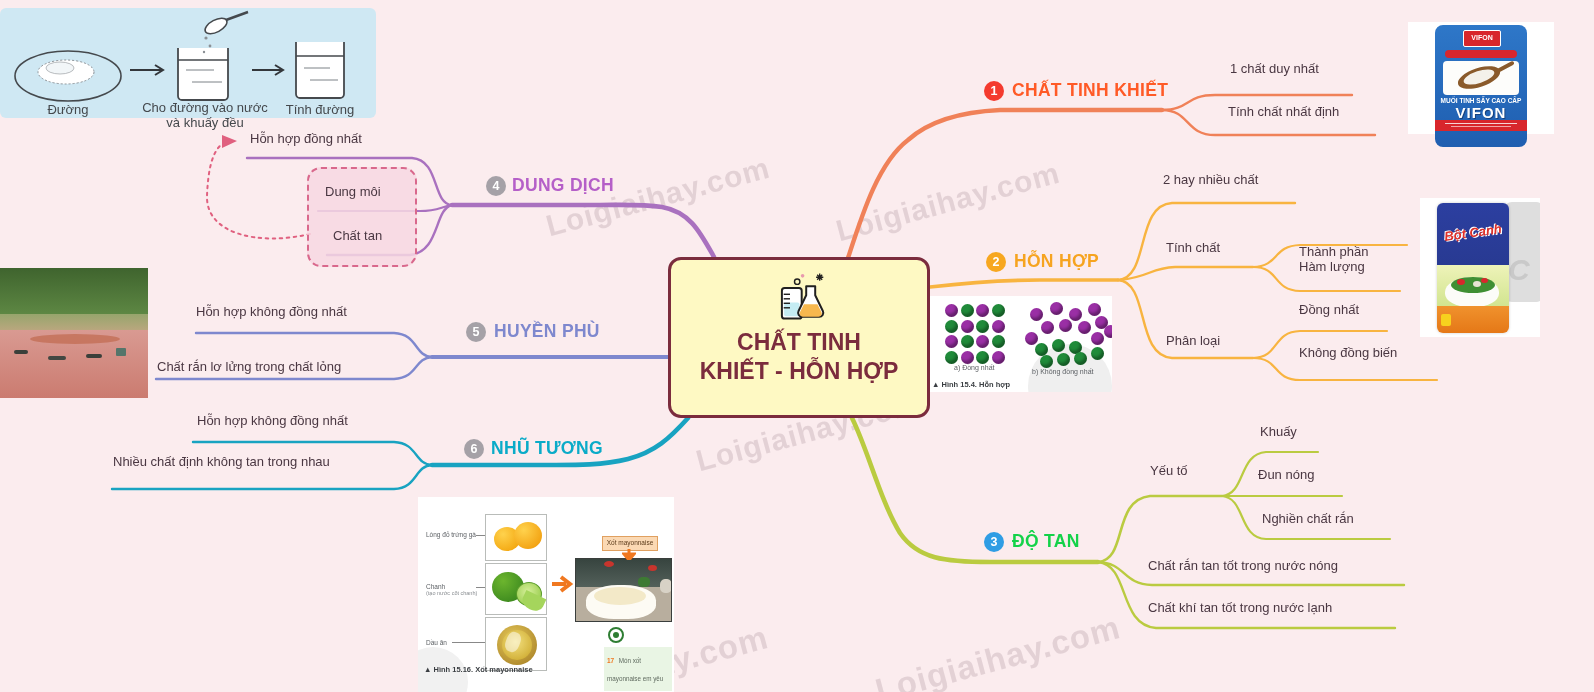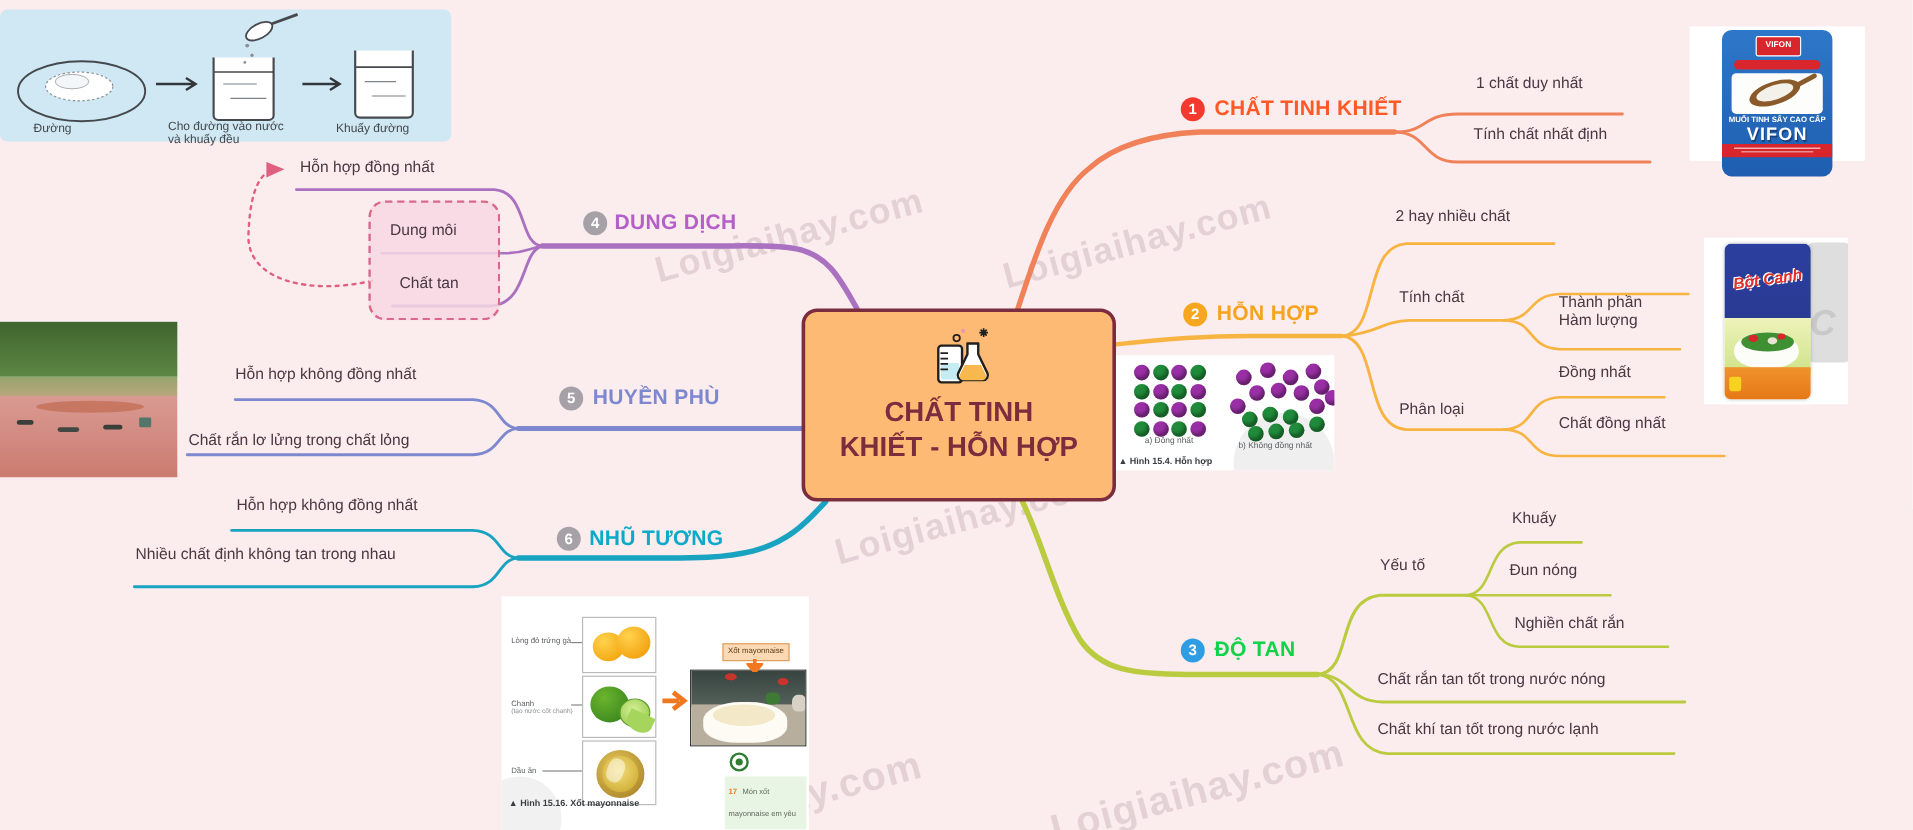--- a/index.html
+++ b/index.html
@@ -7,26 +7,26 @@
   #stage{position:relative;width:1594px;height:692px;background:#fbecee;overflow:hidden;}
   .abs{position:absolute;}
   .txt{position:absolute;white-space:nowrap;font-size:13px;color:#4a3742;z-index:5;}
   .blabel{position:absolute;white-space:nowrap;font-size:17.5px;font-weight:bold;z-index:5;letter-spacing:.3px;}
   .badge{position:absolute;width:20px;height:20px;border-radius:50%;color:#fff;font-size:12.5px;font-weight:bold;
          text-align:center;line-height:20px;z-index:5;}
   .wm{position:absolute;white-space:nowrap;font-weight:bold;color:rgba(167,140,150,0.28);
       transform:rotate(-15deg);z-index:1;letter-spacing:1px;}
   svg.lines{position:absolute;left:0;top:0;z-index:2;}
   .fig{position:absolute;background:#fff;z-index:3;}
-  .node{position:absolute;left:668px;top:257px;width:262px;height:161px;background:#fdba74;
+  .node{position:absolute;left:668px;top:257px;width:262px;height:161px;background:#fef9c3;
         border:3px solid #7b2c3d;border-radius:13px;z-index:4;box-sizing:border-box;text-align:center;}
   .node .title{font-size:23px;font-weight:bold;color:#7b2c3d;line-height:29px;}
   .dashedbox{position:absolute;left:307px;top:167px;width:110px;height:100px;border:2px dashed #d9688c;
              border-radius:14px;background:rgba(247,216,226,.85);z-index:3;box-sizing:border-box;}
-  .smalllabel{position:absolute;font-size:10px;color:#44484c;text-align:left;z-index:4;}
+  .smalllabel{position:absolute;font-size:13px;color:#44484c;text-align:center;z-index:4;}
   .tiny{position:absolute;color:#5b5f63;z-index:4;}
   .frame{position:absolute;background:#fff;border:1px solid #b9bcb9;box-sizing:border-box;overflow:hidden;}
   .dot{position:absolute;border-radius:50%;width:13px;height:13px;box-shadow:inset -2px -3px 3px rgba(0,0,0,.35);}
 </style>
 </head>
 <body>
 
 <div id="stage">
 
   <div class="wm" style="left:543px;top:180px;font-size:30px;">Loigiaihay.com</div>
@@ -106,21 +106,21 @@
   <div class="txt" style="left:1228px;top:104px;">Tính chất nhất định</div>
 
   <div class="badge" style="left:986px;top:252px;background:#f7a71f;">2</div>
   <div class="blabel" style="left:1014px;top:251px;color:#f6a420;">HỖN HỢP</div>
   <div class="txt" style="left:1163px;top:172px;">2 hay nhiều chất</div>
   <div class="txt" style="left:1166px;top:240px;">Tính chất</div>
   <div class="txt" style="left:1299px;top:214px;margin-top:30px;">Thành phần</div>
   <div class="txt" style="left:1299px;top:259px;">Hàm lượng</div>
   <div class="txt" style="left:1166px;top:333px;">Phân loại</div>
   <div class="txt" style="left:1299px;top:302px;">Đồng nhất</div>
-  <div class="txt" style="left:1299px;top:345px;">Chất đồng nhất</div>
+  <div class="txt" style="left:1299px;top:345px;">Không đồng biến</div>
 
   <div class="badge" style="left:984px;top:532px;background:#2f9de4;">3</div>
   <div class="blabel" style="left:1012px;top:531px;color:#13d249;">ĐỘ TAN</div>
   <div class="txt" style="left:1150px;top:463px;">Yếu tố</div>
   <div class="txt" style="left:1260px;top:424px;">Khuấy</div>
   <div class="txt" style="left:1258px;top:467px;">Đun nóng</div>
   <div class="txt" style="left:1262px;top:511px;">Nghiền chất rắn</div>
   <div class="txt" style="left:1148px;top:600px;">Chất khí tan tốt trong nước lạnh</div>
   <div class="txt" style="left:1148px;top:558px;">Chất rắn tan tốt trong nước nóng</div>
 
@@ -160,21 +160,21 @@
       <path d="M296 34 v52 a4 4 0 0 0 4 4 h40 a4 4 0 0 0 4 -4 v-52" fill="#fff" stroke="#45494d" stroke-width="1.8"></path>
       <line x1="296" y1="48" x2="344" y2="48" stroke="#45494d" stroke-width="1.4"></line>
       <line x1="304" y1="60" x2="330" y2="60" stroke="#7d8287" stroke-width="1"></line>
       <line x1="310" y1="72" x2="338" y2="72" stroke="#7d8287" stroke-width="1"></line>
     </svg>
     <div class="smalllabel" style="left:28px;top:94px;width:80px;">Đường</div>
     <div class="smalllabel" style="left:140px;top:92px;width:130px;">
       <div>Cho đường vào nước</div>
         <div>và khuấy đều</div>
     </div>
-    <div class="smalllabel" style="left:280px;top:94px;width:80px;">Khuấy đường</div>
+    <div class="smalllabel" style="left:280px;top:94px;width:80px;">Tính đường</div>
   </div>
 
   <div class="fig" style="left:0;top:268px;width:148px;height:130px;overflow:hidden;">
     <div class="abs" style="left:0;top:0;width:148px;height:46px;background:linear-gradient(#3f642e,#5d8743);"></div>
     <div class="abs" style="left:0;top:46px;width:148px;height:16px;background:linear-gradient(#96a56c,#b9a77e);"></div>
     <div class="abs" style="left:0;top:62px;width:148px;height:68px;background:linear-gradient(#d99a92,#cb7b70);"></div>
     <div class="abs" style="left:14px;top:82px;width:14px;height:4px;background:#3a3f3a;border-radius:2px;"></div>
     <div class="abs" style="left:48px;top:88px;width:18px;height:4px;background:#424742;border-radius:2px;"></div>
     <div class="abs" style="left:86px;top:86px;width:16px;height:4px;background:#3a3f3a;border-radius:2px;"></div>
     <div class="abs" style="left:116px;top:80px;width:10px;height:8px;background:#55756a;border-radius:1px;"></div>

